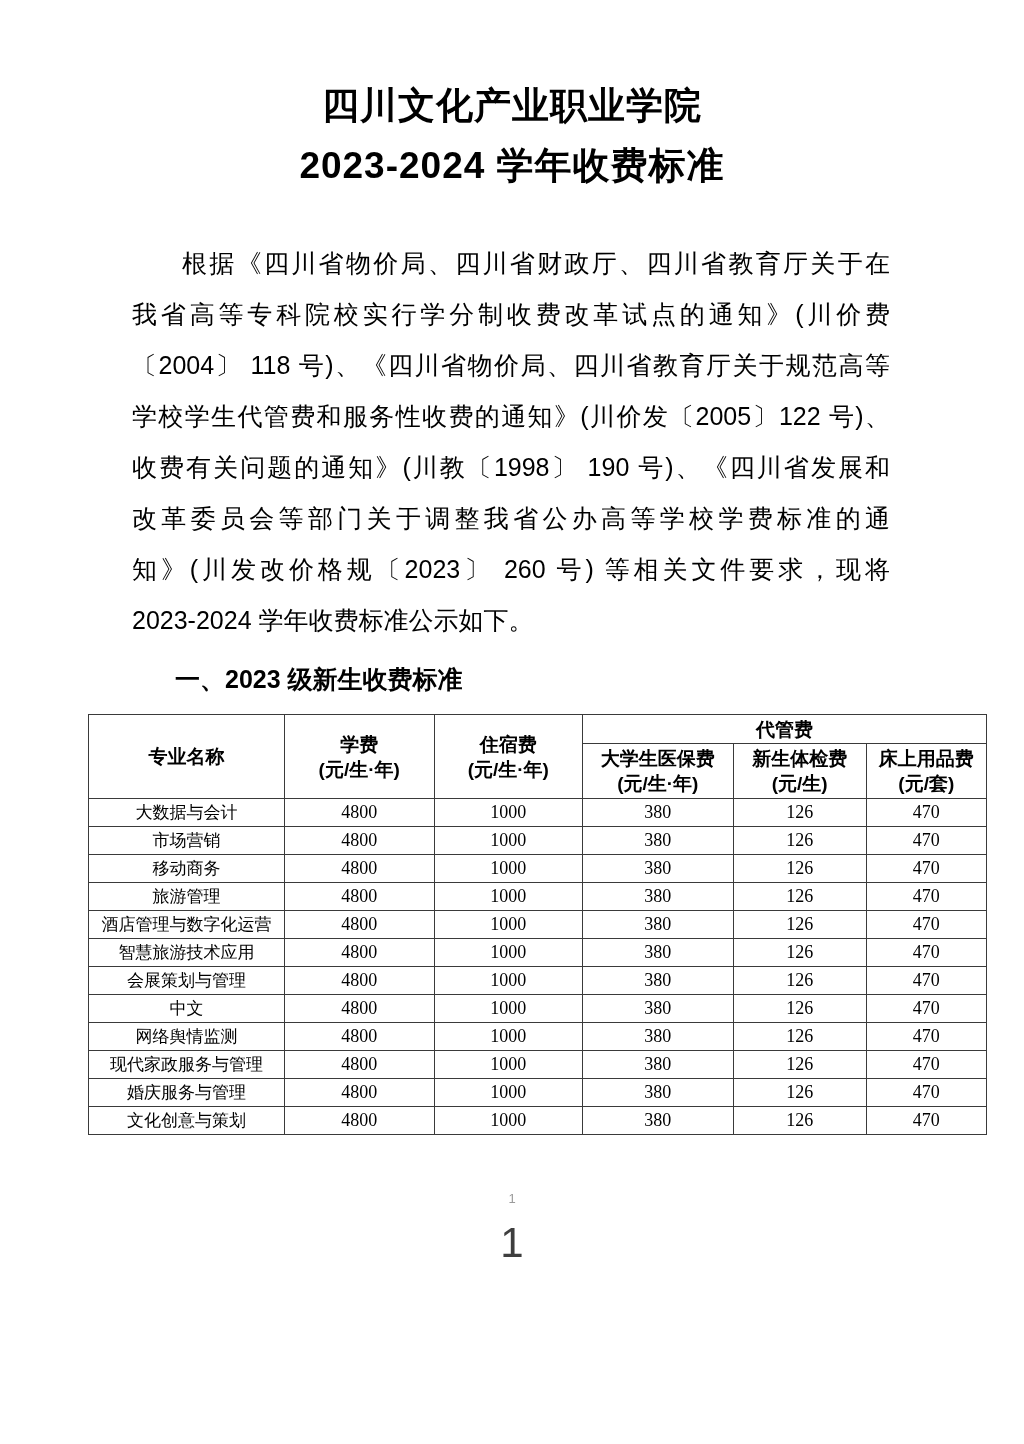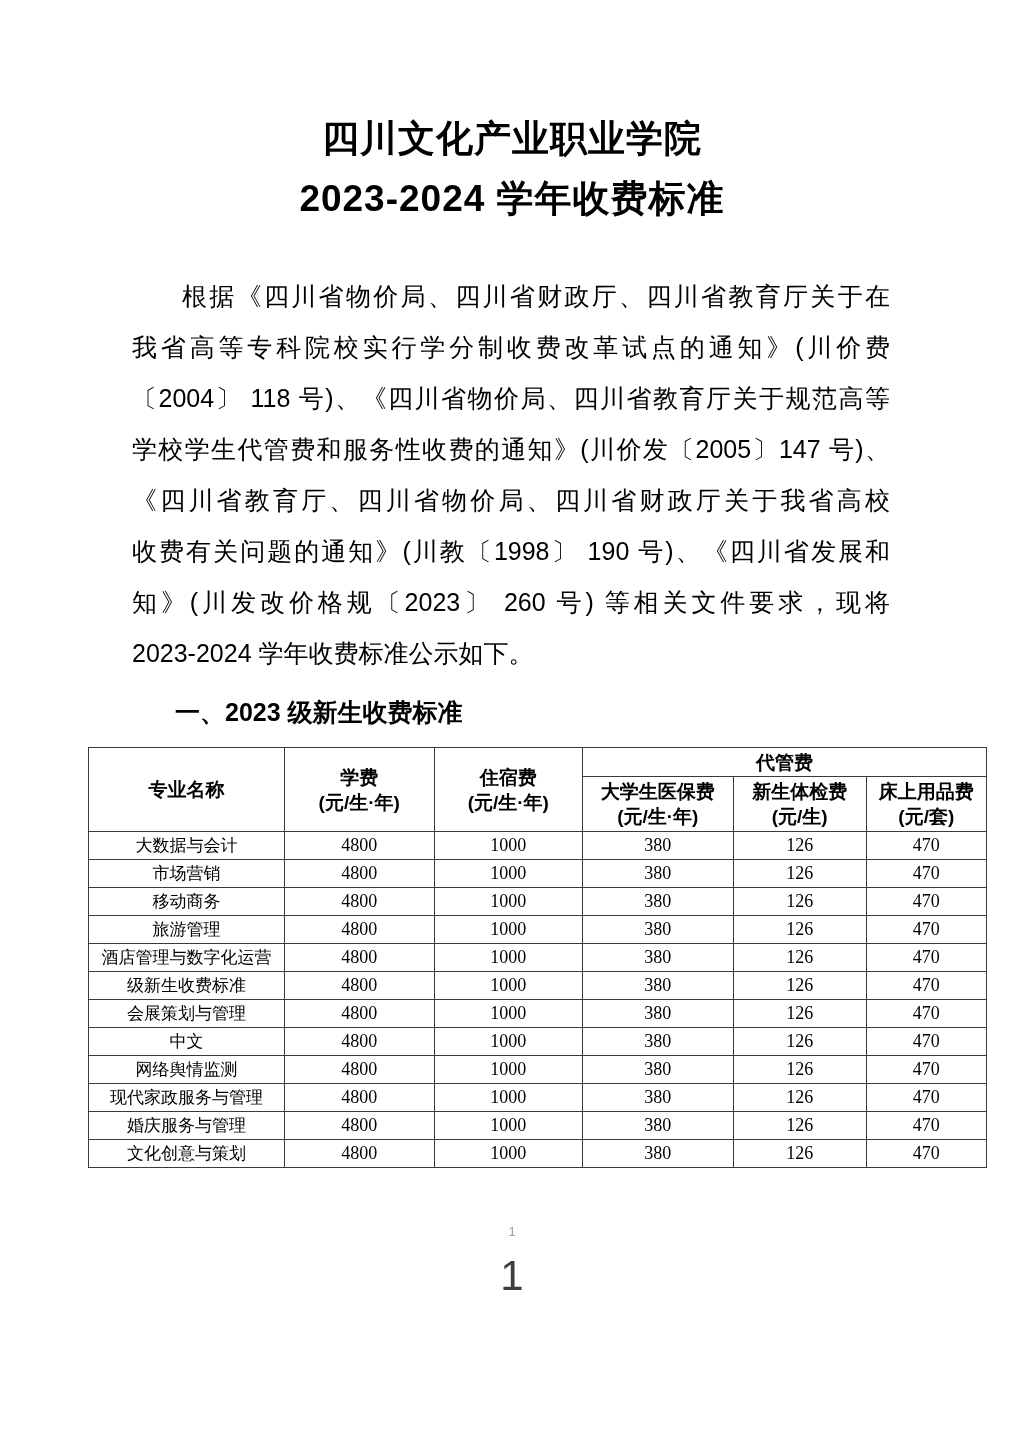--- a/index.html
+++ b/index.html
@@ -10,21 +10,21 @@
   body {
     width: 1024px;
     height: 1444px;
     overflow: hidden;
     font-family: "Liberation Sans", sans-serif;
     color: #000000;
   }
   .page {
     width: 1024px;
     height: 1444px;
-    padding-top: 109px;
+    padding-top: 76px;
     box-sizing: border-box;
   }
   .doc-title {
     text-align: center;
     font-weight: bold;
     font-size: 37px;
     line-height: 60px;
     letter-spacing: 1px;
   }
   .intro {
@@ -98,23 +98,23 @@
 
   <div class="doc-title">
     <div>四川文化产业职业学院</div>
     <div>2023-2024 学年收费标准</div>
   </div>
 
   <div class="intro">
       <div class="para-line first">根据《四川省物价局、四川省财政厅、四川省教育厅关于在</div>
       <div class="para-line">我省高等专科院校实行学分制收费改革试点的通知》(川价费</div>
       <div class="para-line">〔2004〕 118 号)、《四川省物价局、四川省教育厅关于规范高等</div>
-      <div class="para-line">学校学生代管费和服务性收费的通知》(川价发〔2005〕147 号)、</div>
-      <div class="para-line">《四川省教育厅、四川省物价局、四川省财政厅关于我省高校</div>
+      <div class="para-line">学校学生代管费和服务性收费的通知》(川价发〔2005〕122 号)、</div>
       <div class="para-line">收费有关问题的通知》(川教〔1998〕 190 号)、《四川省发展和</div>
+      <div class="para-line">改革委员会等部门关于调整我省公办高等学校学费标准的通</div>
       <div class="para-line">知》(川发改价格规〔2023〕 260 号) 等相关文件要求，现将</div>
       <div class="para-line last">2023-2024 学年收费标准公示如下。</div>
     </div>
 
   <div class="section-heading">一、2023 级新生收费标准</div>
 
   <table class="fee-table">
     <colgroup>
       <col style="width:21.8%">
       <col style="width:16.7%">
@@ -188,21 +188,21 @@
         </tr>
         <tr>
           <td class="major">酒店管理与数字化运营</td>
           <td class="num">4800</td>
           <td class="num">1000</td>
           <td class="num">380</td>
           <td class="num">126</td>
           <td class="num">470</td>
         </tr>
         <tr>
-          <td class="major">级新生收费标准</td>
+          <td class="major">智慧旅游技术应用</td>
           <td class="num">4800</td>
           <td class="num">1000</td>
           <td class="num">380</td>
           <td class="num">126</td>
           <td class="num">470</td>
         </tr>
         <tr>
           <td class="major">会展策划与管理</td>
           <td class="num">4800</td>
           <td class="num">1000</td>

